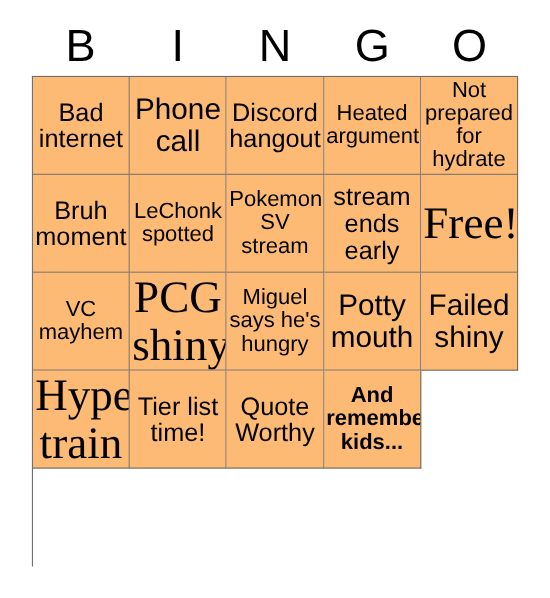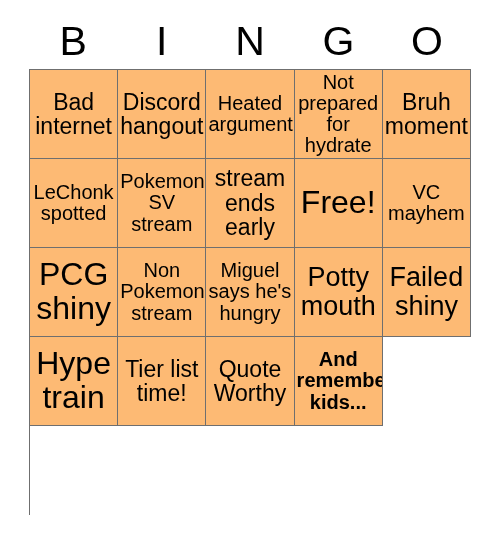--- a/index.html
+++ b/index.html
@@ -74,21 +74,21 @@
   .cell-text {
     display: block;
     width: 100%;
     text-align: center;
     line-height: 1.06;
     word-break: normal;
     hyphens: none;
   }
 
   
-  .fs-xxl .cell-text { font-size: 32px; }
+  .fs-xxl .cell-text { font-size: 41px; font-family: Liberation Serif, serif; }
   .fs-xl  .cell-text { font-size: 27px; }
   .fs-l   .cell-text { font-size: 23px; }
   .fs-m   .cell-text { font-size: 20px; }
   .fs-s   .cell-text { font-size: 20px; }
 </style>
 </head>
 <body>
 
 <div id="bingo-card">
 
@@ -96,20 +96,23 @@
       <div class="header-letter">B</div>
       <div class="header-letter">I</div>
       <div class="header-letter">N</div>
       <div class="header-letter">G</div>
       <div class="header-letter">O</div>
     </div>
 
   <div id="bingo-grid">
       <div class="bingo-cell fs-l">
         <span class="cell-text">Bad internet</span>
+      </div>
+      <div class="bingo-cell fs-xl">
+        <span class="cell-text">Phone call</span>
       </div>
       <div class="bingo-cell fs-l">
         <span class="cell-text">Discord hangout</span>
       </div>
       <div class="bingo-cell fs-m">
         <span class="cell-text">Heated argument</span>
       </div>
       <div class="bingo-cell fs-s">
         <span class="cell-text">Not prepared for hydrate</span>
       </div>
@@ -128,23 +131,20 @@
       <div class="bingo-cell fs-xxl">
         <span class="cell-text">Free!</span>
       </div>
       <div class="bingo-cell fs-m">
         <span class="cell-text">VC mayhem</span>
       </div>
       <div class="bingo-cell fs-xxl">
         <span class="cell-text">PCG shiny</span>
       </div>
       <div class="bingo-cell fs-m">
-        <span class="cell-text">Non Pokemon stream</span>
-      </div>
-      <div class="bingo-cell fs-m">
         <span class="cell-text">Miguel says he's hungry</span>
       </div>
       <div class="bingo-cell fs-xl">
         <span class="cell-text">Potty mouth</span>
       </div>
       <div class="bingo-cell fs-xl">
         <span class="cell-text">Failed shiny</span>
       </div>
       <div class="bingo-cell fs-xxl">
         <span class="cell-text">Hype train</span>

